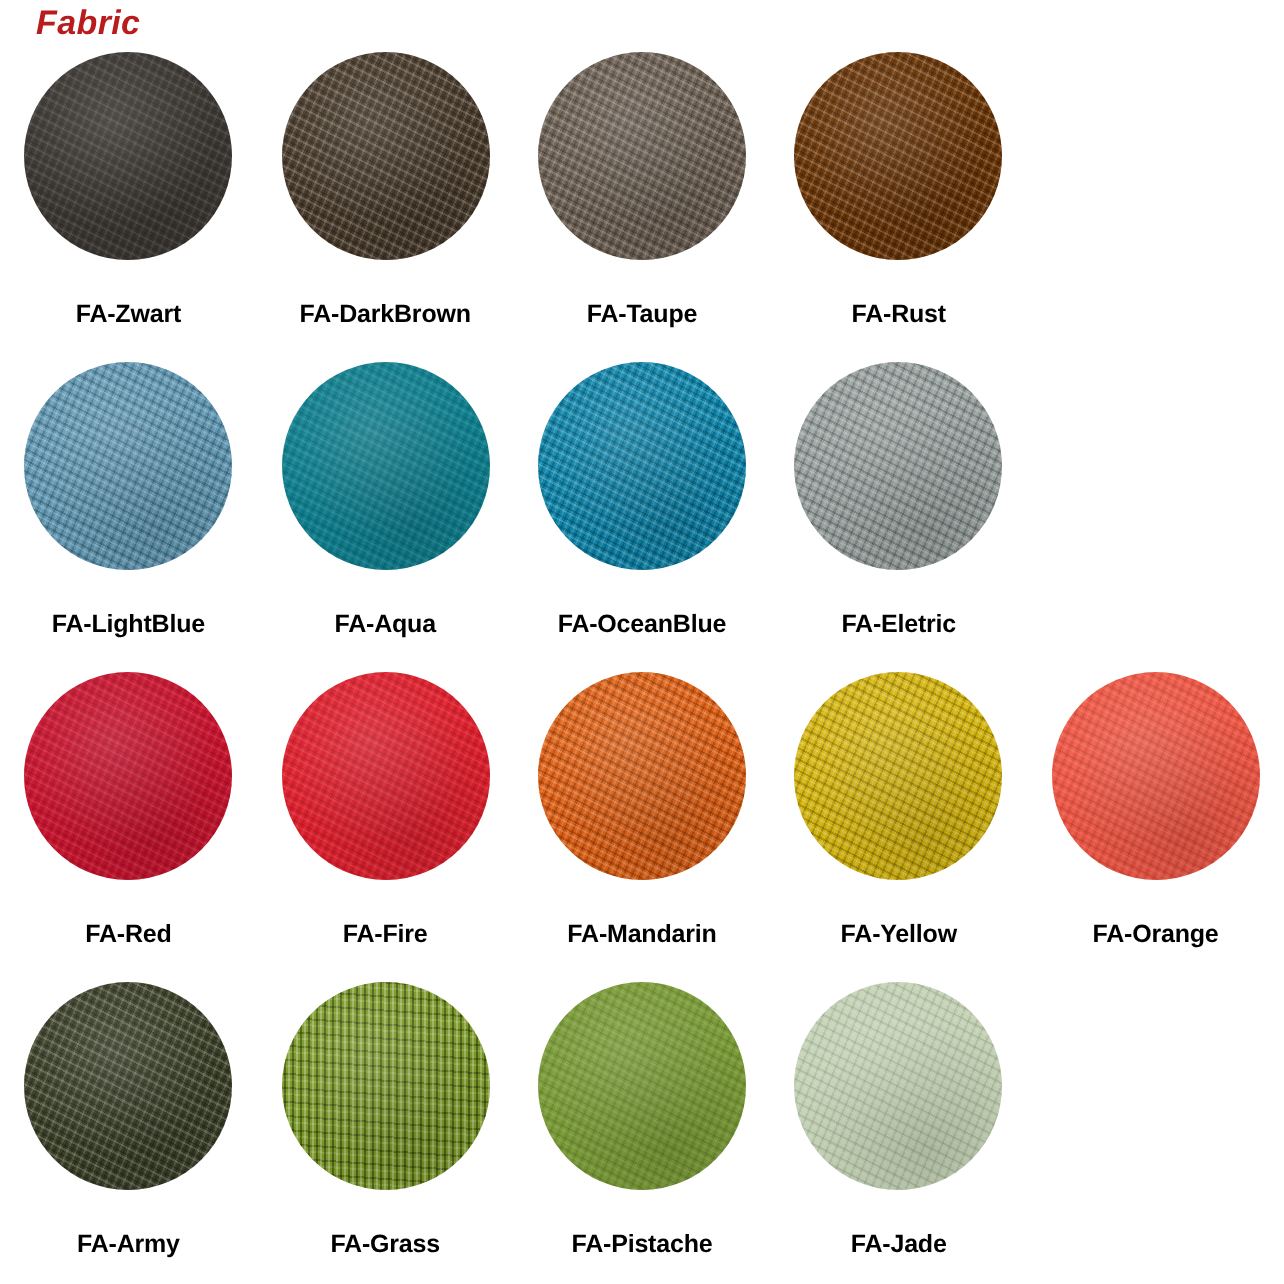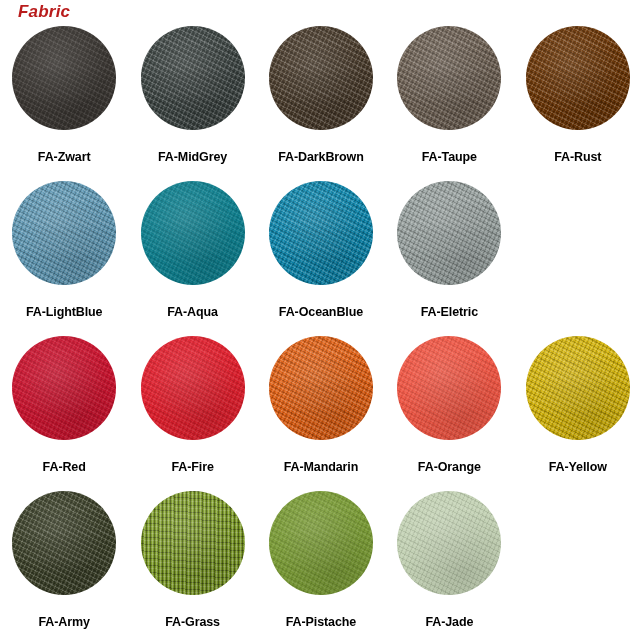--- a/index.html
+++ b/index.html
@@ -122,26 +122,20 @@
 <div id="swatch-grid">
     <div class="swatch-row">
       <div class="swatch-cell">
         <div class="swatch-disc-wrap">
           <div class="swatch-disc felt" style="background-color: rgb(59, 55, 51);"></div>
         </div>
         <div class="swatch-label">FA-Zwart</div>
       </div>
       <div class="swatch-cell">
         <div class="swatch-disc-wrap">
-          <div class="swatch-disc" style="background-color: rgb(61, 69, 67);"></div>
-        </div>
-        <div class="swatch-label">FA-MidGrey</div>
-      </div>
-      <div class="swatch-cell">
-        <div class="swatch-disc-wrap">
           <div class="swatch-disc" style="background-color: rgb(74, 60, 44);"></div>
         </div>
         <div class="swatch-label">FA-DarkBrown</div>
       </div>
       <div class="swatch-cell">
         <div class="swatch-disc-wrap">
           <div class="swatch-disc" style="background-color: rgb(109, 96, 83);"></div>
         </div>
         <div class="swatch-label">FA-Taupe</div>
       </div>
@@ -192,30 +186,30 @@
         <div class="swatch-label">FA-Fire</div>
       </div>
       <div class="swatch-cell">
         <div class="swatch-disc-wrap">
           <div class="swatch-disc" style="background-color: rgb(224, 95, 19);"></div>
         </div>
         <div class="swatch-label">FA-Mandarin</div>
       </div>
       <div class="swatch-cell">
         <div class="swatch-disc-wrap">
+          <div class="swatch-disc" style="background-color: rgb(212, 180, 10);"></div>
+        </div>
+        <div class="swatch-label">FA-Yellow</div>
+      </div>
+      <div class="swatch-cell">
+        <div class="swatch-disc-wrap">
           <div class="swatch-disc felt" style="background-color: rgb(239, 86, 68);"></div>
         </div>
         <div class="swatch-label">FA-Orange</div>
       </div>
-      <div class="swatch-cell">
-        <div class="swatch-disc-wrap">
-          <div class="swatch-disc" style="background-color: rgb(212, 180, 10);"></div>
-        </div>
-        <div class="swatch-label">FA-Yellow</div>
-      </div>
     </div>
     <div class="swatch-row">
       <div class="swatch-cell">
         <div class="swatch-disc-wrap">
           <div class="swatch-disc" style="background-color: rgb(60, 65, 41);"></div>
         </div>
         <div class="swatch-label">FA-Army</div>
       </div>
       <div class="swatch-cell">
         <div class="swatch-disc-wrap">

